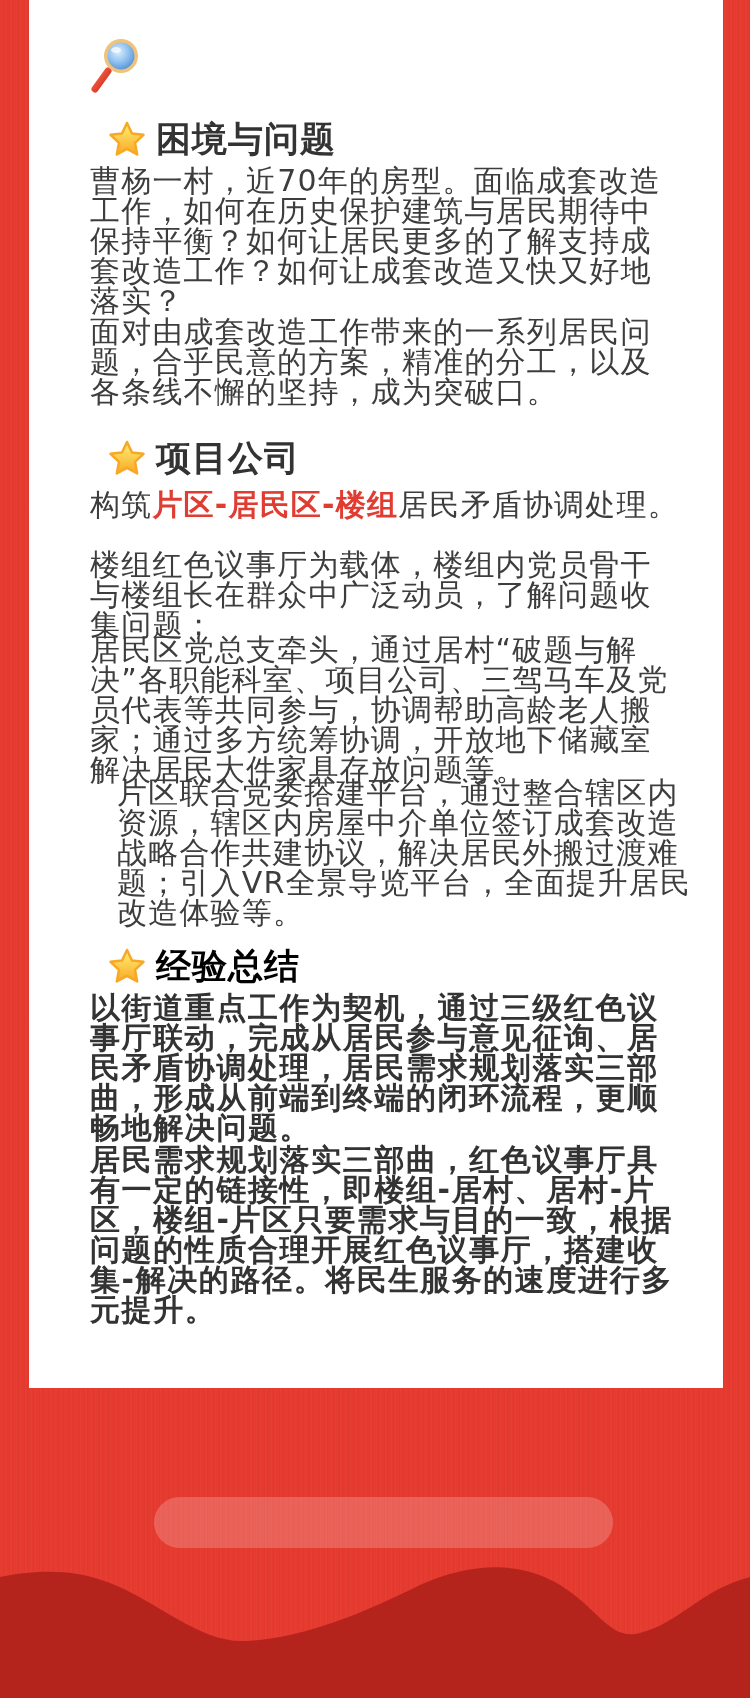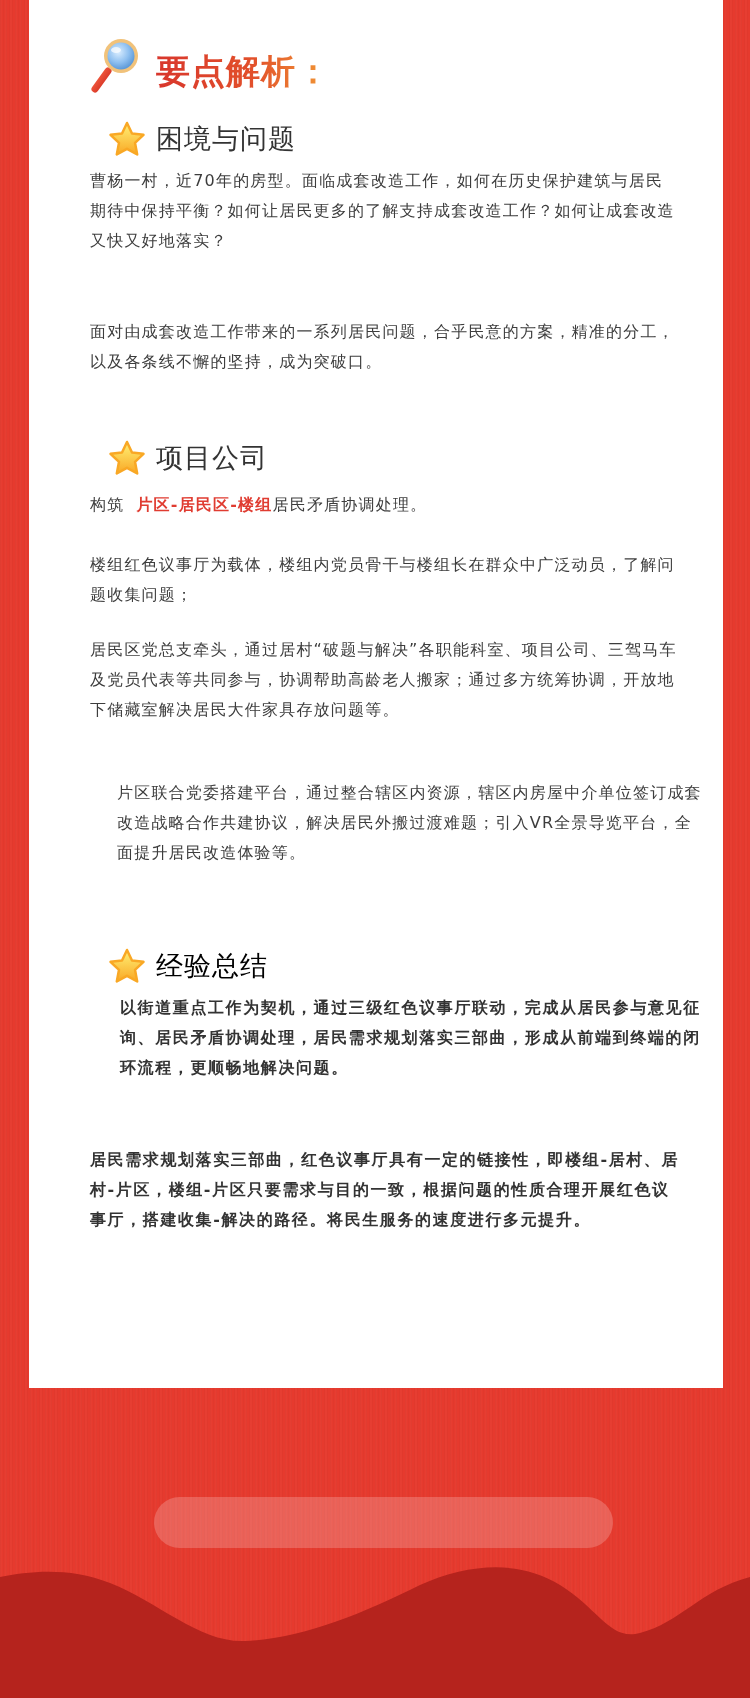--- a/index.html
+++ b/index.html
@@ -37,37 +37,37 @@
     margin-top: 12px;
   }
   .section-title {
     position: absolute;
     left: 108px;
     display: flex; align-items: center;
     height: 40px;
   }
   .star { width: 38px; height: 36px; margin-right: 10px; }
   .section-title-text {
-    font-size: 27px;
-    font-weight: normal;
+    font-size: 35px;
+    font-weight: bold;
     color: #333333;
     letter-spacing: 1px;
   }
   .section-title-text.red { color: #000000; }
   .para {
     position: absolute;
     left: 90px;
     width: 590px;
-    font-size: 16px;
+    font-size: 30px;
     line-height: 30px;
     color: #3d3d3d;
     letter-spacing: 1.2px;
   }
   .para.bold { font-weight: bold; color: #333333; letter-spacing: 1.6px; }
-  .hl { color: #e03c31; font-weight: bold; margin-left: 12px; }
+  .hl { color: #e03c31; font-weight: bold; }
   .pill {
     position: absolute;
     left: 154px; top: 1497px;
     width: 459px; height: 51px;
     border-radius: 26px;
     background: rgba(255,255,255,0.2);
   }
   .wave { position: absolute; left: 0; top: 1555px; width: 750px; height: 143px; }
 </style>
 </head>
@@ -86,21 +86,20 @@
       <linearGradient id="handle" x1="0" y1="0" x2="1" y2="1">
         <stop offset="0%" stop-color="#ff6b4a"></stop>
         <stop offset="100%" stop-color="#c9241a"></stop>
       </linearGradient>
     </defs>
     <line x1="18" y1="34" x2="5" y2="52" stroke="url(#handle)" stroke-width="7" stroke-linecap="round"></line>
     <circle cx="31" cy="19" r="17" fill="#f1c27a"></circle>
     <circle cx="31" cy="19" r="13.5" fill="url(#lens)"></circle>
     <ellipse cx="26" cy="13" rx="5" ry="3" fill="rgba(255,255,255,0.7)"></ellipse>
   </svg>
-  <span class="main-heading-text">要点解析：</span>
 </div>
 
 <div class="section-title" style="top:119px;">
   <svg class="star" viewBox="0 0 38 36">
     <defs>
       <linearGradient id="starg1" x1="0" y1="0" x2="0" y2="1">
         <stop offset="0%" stop-color="#fff176"></stop>
         <stop offset="100%" stop-color="#f9a825"></stop>
       </linearGradient>
     </defs>
@@ -123,19 +122,19 @@
 <div class="para" style="top:550px;">楼组红色议事厅为载体，楼组内党员骨干与楼组长在群众中广泛动员，了解问题收集问题；</div>
 <div class="para" style="top:635px;">居民区党总支牵头，通过居村“破题与解决”各职能科室、项目公司、三驾马车及党员代表等共同参与，协调帮助高龄老人搬家；通过多方统筹协调，开放地下储藏室解决居民大件家具存放问题等。</div>
 <div class="para" style="top:778px;margin-left:27px;">片区联合党委搭建平台，通过整合辖区内资源，辖区内房屋中介单位签订成套改造战略合作共建协议，解决居民外搬过渡难题；引入VR全景导览平台，全面提升居民改造体验等。</div>
 
 <div class="section-title" style="top:946px;">
   <svg class="star" viewBox="0 0 38 36">
     <path d="M19 2 L24 12.5 L35.5 13.8 L27 21.8 L29.2 33.5 L19 27.8 L8.8 33.5 L11 21.8 L2.5 13.8 L14 12.5 Z" fill="url(#starg1)" stroke="#f9a825" stroke-width="2.5" stroke-linejoin="round"></path>
   </svg>
   <span class="section-title-text red">经验总结</span>
 </div>
-<div class="para bold" style="top:993px;margin-left:30px;">以街道重点工作为契机，通过三级红色议事厅联动，完成从居民参与意见征询、居民矛盾协调处理，居民需求规划落实三部曲，形成从前端到终端的闭环流程，更顺畅地解决问题。</div>
+<div class="para bold" style="top:993px;">以街道重点工作为契机，通过三级红色议事厅联动，完成从居民参与意见征询、居民矛盾协调处理，居民需求规划落实三部曲，形成从前端到终端的闭环流程，更顺畅地解决问题。</div>
 <div class="para bold" style="top:1145px;">居民需求规划落实三部曲，红色议事厅具有一定的链接性，即楼组-居村、居村-片区，楼组-片区只要需求与目的一致，根据问题的性质合理开展红色议事厅，搭建收集-解决的路径。将民生服务的速度进行多元提升。</div>
 
 <div class="pill"></div>
 <svg class="wave" viewBox="0 0 750 143" preserveAspectRatio="none">
   <path d="M0 22 C 30 16, 70 12, 110 28 C 160 48, 200 88, 245 86 C 300 84, 360 60, 420 30 C 470 8, 520 5, 560 30 C 600 55, 610 86, 640 78 C 680 68, 700 35, 750 22 L 750 143 L 0 143 Z" fill="#b5231d"></path>
 </svg>
 
 </body></html>

